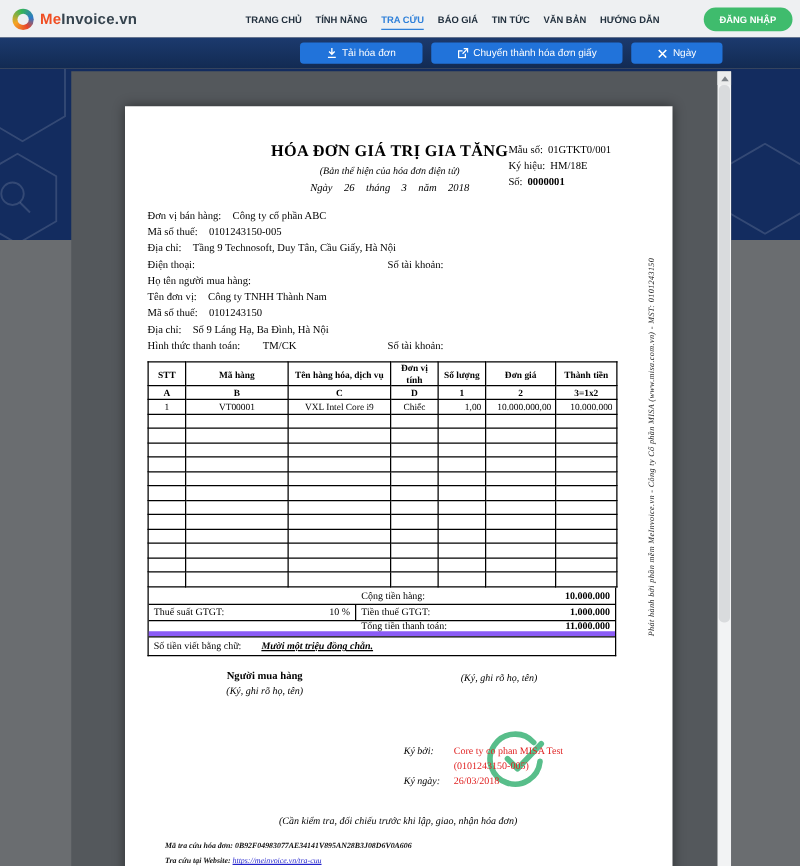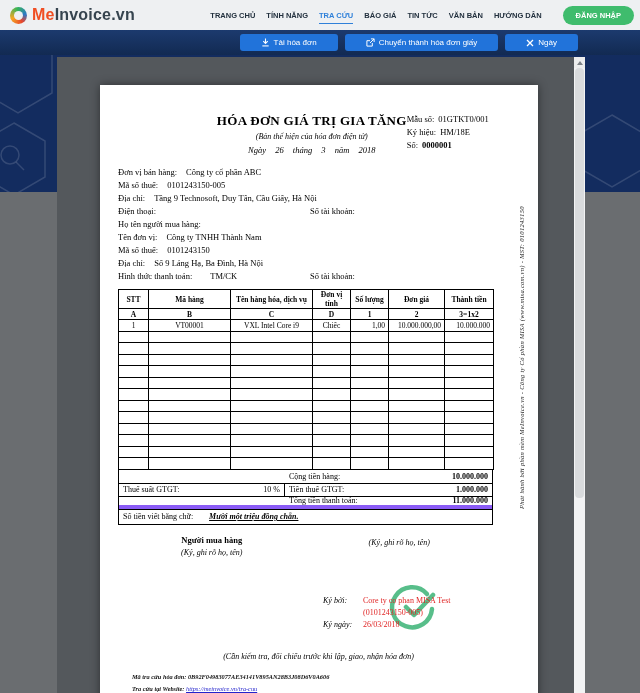--- a/index.html
+++ b/index.html
@@ -5,26 +5,26 @@
   * { margin:0; padding:0; box-sizing:border-box; }
   html,body { width:640px; height:693px; overflow:hidden; }
   body { font-family:"Liberation Sans", sans-serif; background:#6a6d70; position:relative; }
 
   
   .navbar { height:30px; background:#eef0f2; display:flex; align-items:center; padding:0 6px 0 10px; }
   .logo { display:flex; align-items:center; gap:5px; }
   .logo-icon { width:17px; height:17px; border-radius:50%; position:relative;
     background:conic-gradient(from 150deg,#e8452c,#f5a623 95deg,#35b558 200deg,#2b78c8 290deg,#e8452c 360deg); }
   .logo-icon::after { content:""; position:absolute; inset:4px; background:#eef0f2; border-radius:50%; }
-  .logo-text { font-size:16px; font-weight:bold; letter-spacing:.2px; }
+  .logo-text { font-size:12px; font-weight:bold; letter-spacing:.2px; }
   .logo-me { color:#f04e23; } .logo-rest { color:#36444f; }
   .nav { margin-left:auto; display:flex; align-items:center; gap:11px; }
   .nav-link { font-size:7.5px; font-weight:bold; color:#22303e; padding:4px 0 3px; cursor:pointer; white-space:nowrap; }
   .nav-link.active { color:#2f80d9; border-bottom:1.5px solid #2f80d9; }
-  .login-btn { margin-left:10px; background:#3fbc6d; color:#fff; font-size:7.5px; font-weight:bold;
+  .login-btn { margin-left:24px; background:#3fbc6d; color:#fff; font-size:7.5px; font-weight:bold;
     padding:5px 13px; border-radius:11px; border:none; cursor:pointer; }
 
   
   .toolbar { height:25px; background:linear-gradient(#1c3a6e,#122a52); display:flex; align-items:center;
     justify-content:flex-end; gap:7px; padding-right:62px; }
   .tb-btn { display:flex; align-items:center; gap:4px; background:#2173da; color:#fff; font-size:8px;
     padding:4px 21px; border-radius:3px; border:none; cursor:pointer; white-space:nowrap; }
   .tb-btn svg { display:block; }
 
   

